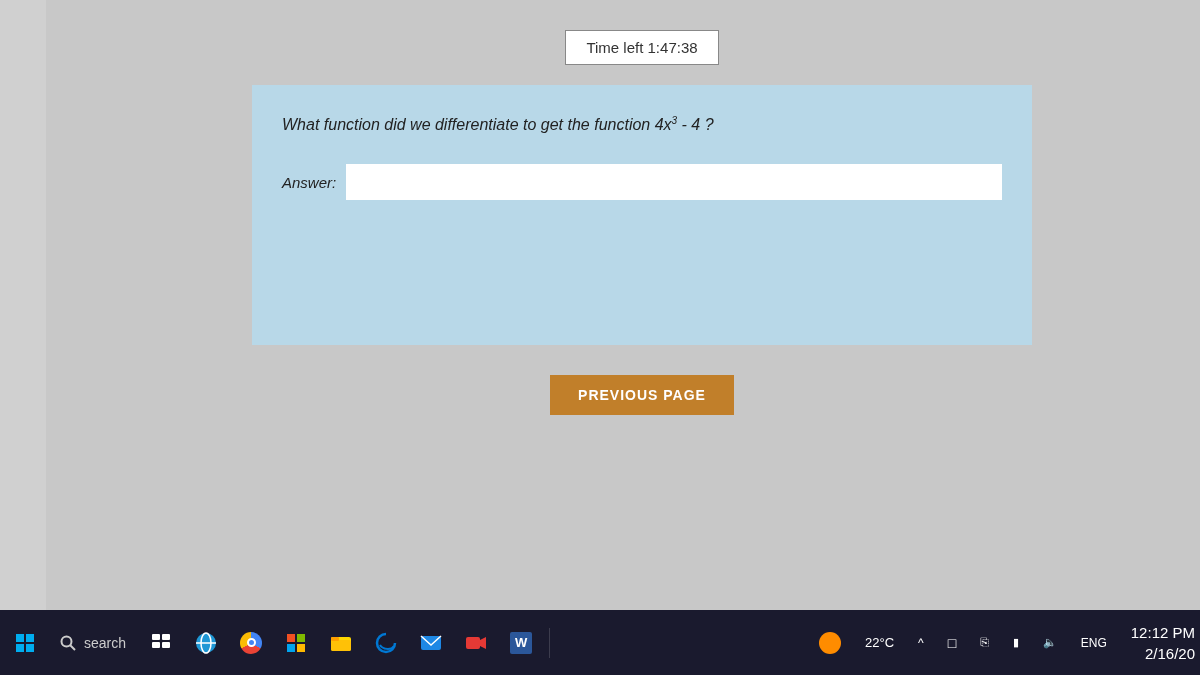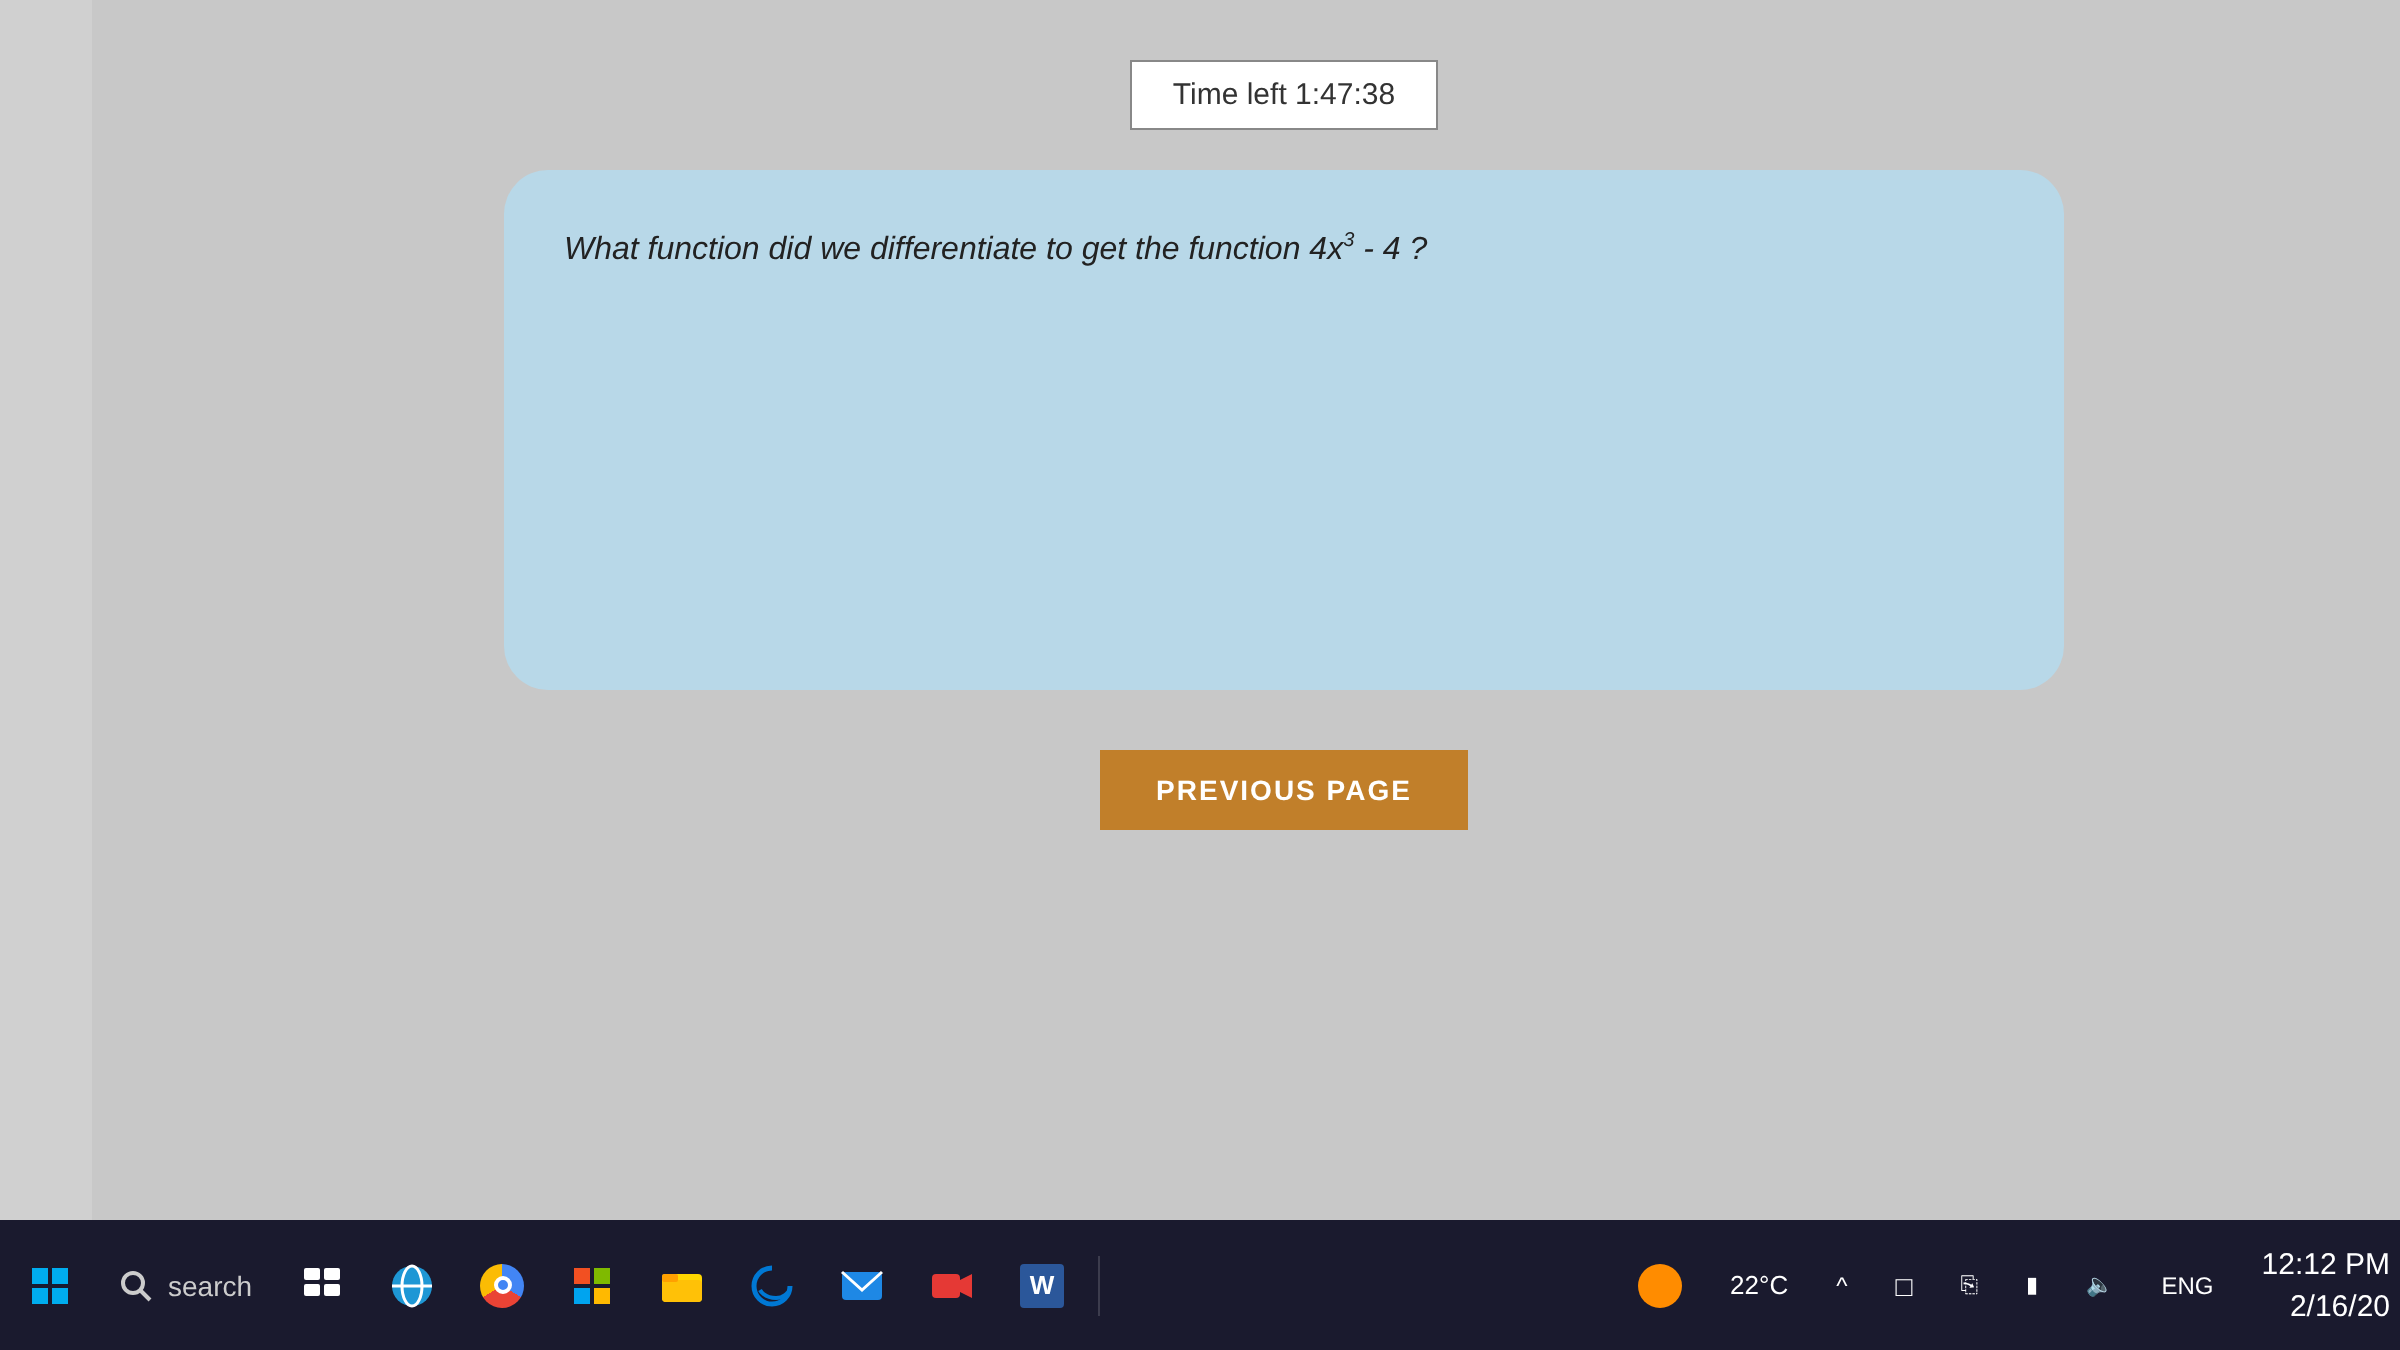--- a/index.html
+++ b/index.html
@@ -45,21 +45,20 @@
       margin-bottom: 20px;
     }
 
     
     .question-card {
       background: #b8d8e8;
       width: 780px;
       min-height: 260px;
       padding: 30px 30px 40px 30px;
       position: relative;
-      border-radius: 22px;
     }
 
     .question-text {
       font-size: 16px;
       color: #222;
       margin-bottom: 30px;
       font-style: italic;
     }
 
     .answer-row {
@@ -305,20 +304,24 @@
   <div class="quiz-area">
 
     <div class="timer-box">
       <span>Time left 1:47:38</span>
     </div>
 
     <div class="question-card">
       <p class="question-text">
         What function did we differentiate to get the function 4x<sup>3</sup> - 4 ?
       </p>
+      <div class="answer-row">
+        <span class="answer-label">Answer:</span>
+        <input class="answer-input" type="text" placeholder="" style="">
+      </div>
     </div>
 
     <div class="nav-buttons">
       <button class="btn-prev">PREVIOUS PAGE</button>
     </div>
 
   </div>
 
 
 </div>

